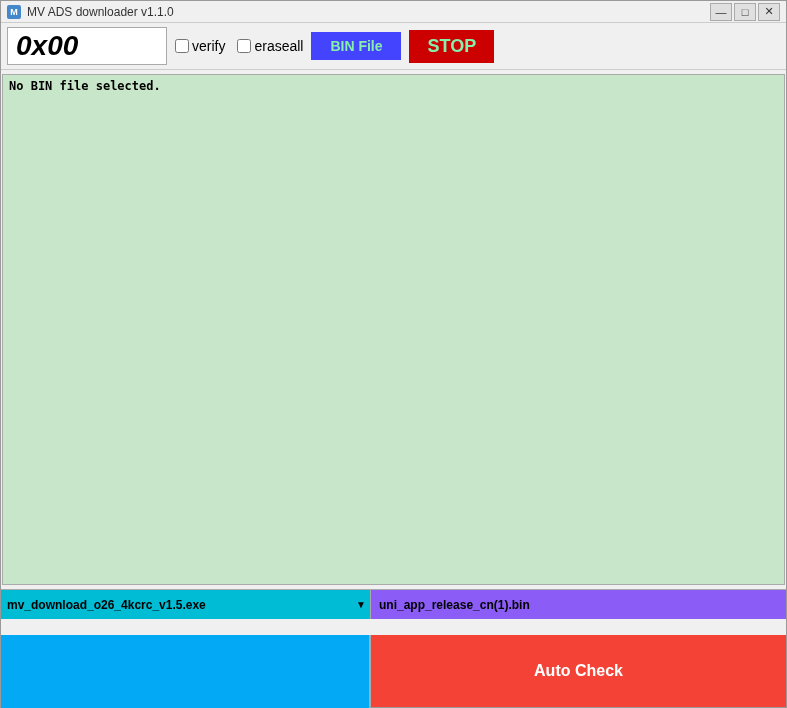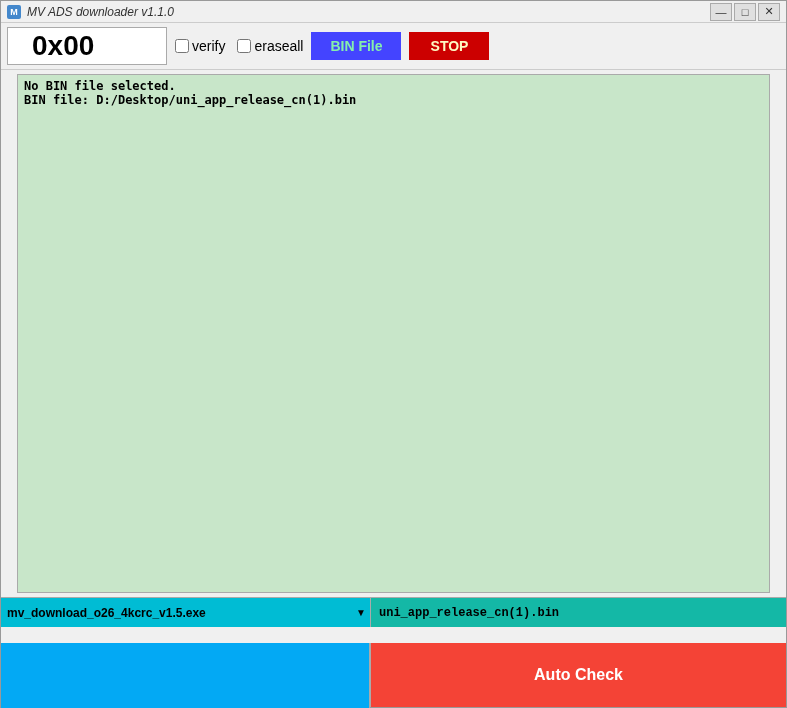--- a/index.html
+++ b/index.html
@@ -42,21 +42,20 @@
       display: flex;
       align-items: center;
       justify-content: center;
       font-size: 9px;
       color: white;
       font-weight: bold;
     }
     .title-text {
       font-size: 12px;
       color: #333;
-      font-style: italic;
     }
     .title-bar-controls {
       display: flex;
       gap: 2px;
     }
     .title-btn {
       width: 22px;
       height: 18px;
       background: #e0e0e0;
       border: 1px solid #aaa;
@@ -78,22 +77,23 @@
       flex-shrink: 0;
       border-bottom: 1px solid #ccc;
     }
     .status-display {
       font-size: 28px;
       font-weight: bold;
       color: #000;
       min-width: 160px;
       background: white;
       border: 1px solid #aaa;
-      padding: 2px 24px;
+      padding: 2px 8px;
       flex: 0 0 auto;
+      font-style: italic;
     }
     .checkbox-group {
       display: flex;
       align-items: center;
       gap: 12px;
     }
     .checkbox-item {
       display: flex;
       align-items: center;
       gap: 3px;
@@ -114,34 +114,34 @@
       color: #86efac;
       font-weight: bold;
       font-size: 14px;
       border: none;
       padding: 6px 18px;
       cursor: pointer;
       min-width: 90px;
     }
     .btn-stop {
       background: #cc0000;
-      color: #fef9c3;
-      font-weight: bold;
-      font-size: 14px;
+      color: #86efac;
+      font-weight: bold;
+      font-size: 18px;
       border: none;
       padding: 6px 18px;
       cursor: pointer;
       min-width: 80px;
     }
 
     .log-area {
       flex: 1;
       background: #c8e6c9;
       border: 1px solid #aaa;
-      margin: 4px 16px;
+      margin: 4px 1px;
       padding: 4px 6px;
       font-family: monospace;
       font-size: 12px;
       color: #000;
       overflow-y: auto;
       position: relative;
     }
     .log-line {
       display: block;
       font-weight: bold;
@@ -180,33 +180,32 @@
       -webkit-appearance: none;
     }
     .file-select-arrow {
       position: absolute;
       right: 4px;
       pointer-events: none;
       font-size: 10px;
     }
     .bin-display {
       flex: 1;
-      background: #14b8a6;
+      background: #8b5cf6;
       border: none;
       font-size: 12px;
       font-weight: bold;
       color: #000;
       padding: 0 8px;
       display: flex;
       align-items: center;
-      font-family: Liberation Mono, monospace;
     }
     .action-row {
       display: flex;
-      height: 64px;
+      height: 72px;
       justify-content: space-between;
     }
     .btn-download-top {
       flex: 0 0 370px;
       height: 32px;
       background: #03a9f4;
       color: #000;
       font-weight: bold;
       font-size: 16px;
       border: none;
@@ -267,21 +266,20 @@
         <input type="checkbox" id="chk-eraseall" style="">
         <label for="chk-eraseall">eraseall</label>
       </div>
     </div>
     <button class="btn-bin-file">BIN File</button>
     <button class="btn-stop">STOP</button>
   </div>
 
   <div class="log-area">
     <span class="log-line">No BIN file selected.</span>
-    <span class="log-line">BIN file: D:/Desktop/uni_app_release_cn(1).bin</span>
   </div>
 
   <div class="bottom-bar">
 
     <div class="file-row">
       <div class="file-select-wrapper">
         <select><option>mv_download_o26_4kcrc_v1.5.exe</option></select>
         <span class="file-select-arrow">▼</span>
       </div>
       <div class="bin-display">uni_app_release_cn(1).bin</div>

